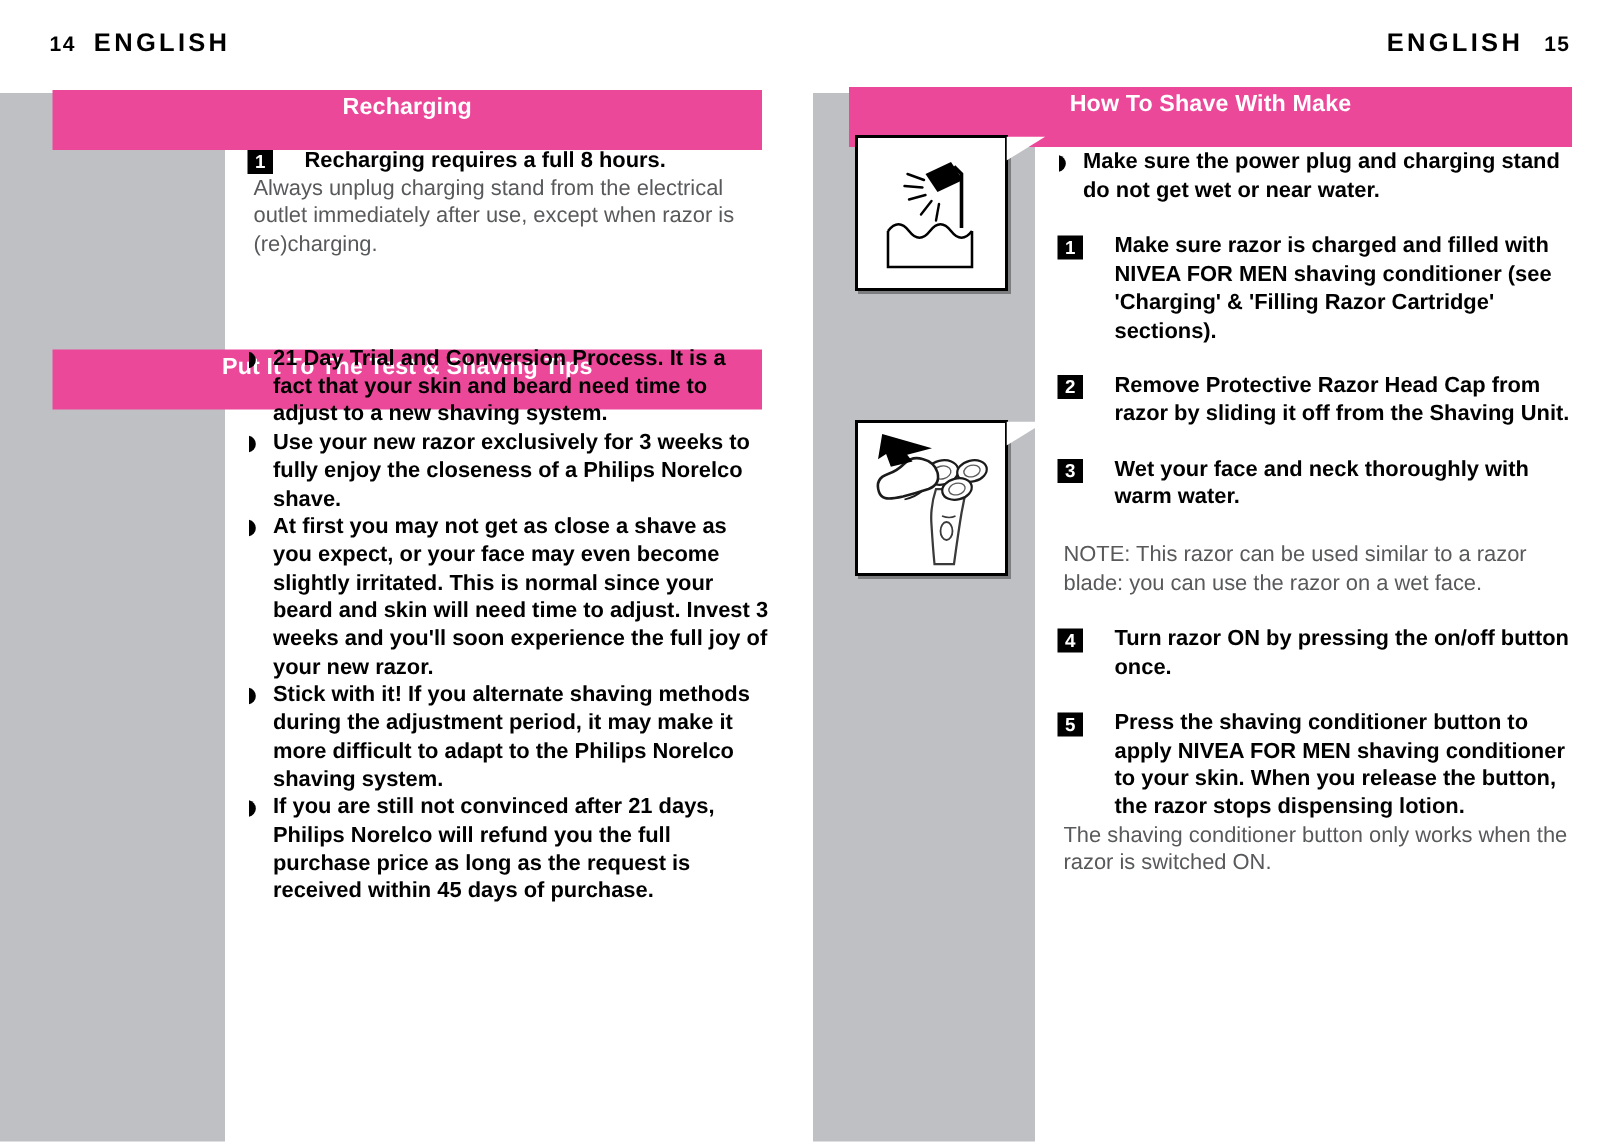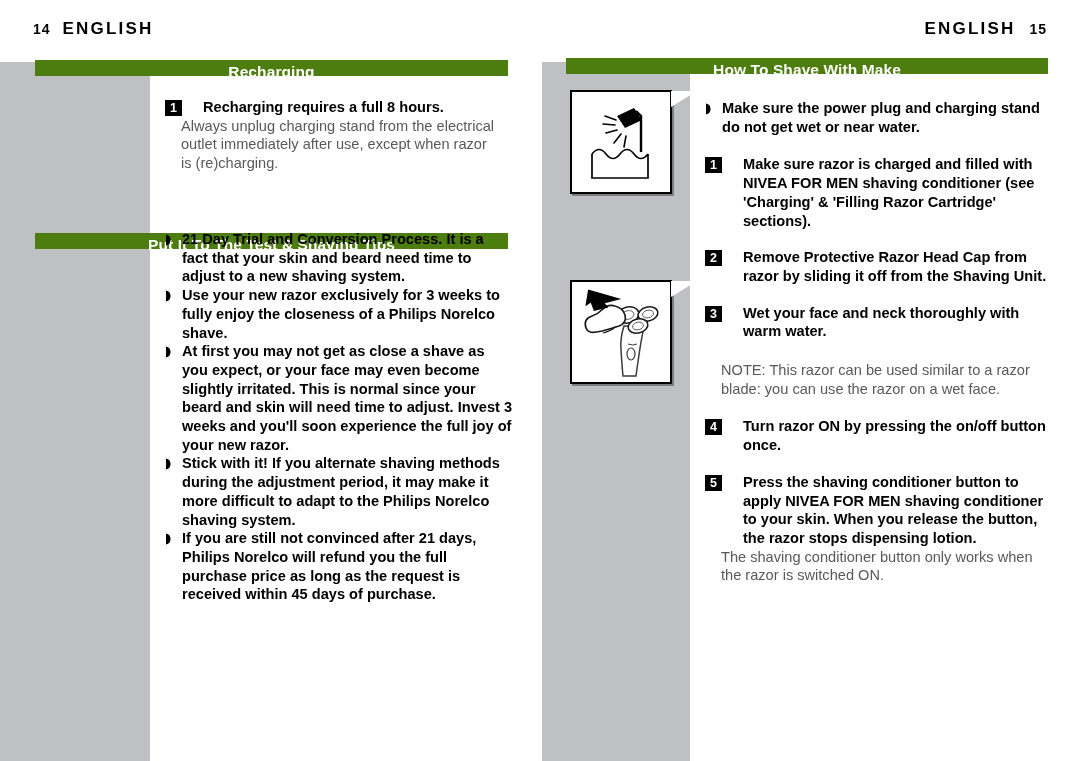--- a/index.html
+++ b/index.html
@@ -59,42 +59,42 @@
     letter-spacing: 1px;
   }
   .runhead-left  { left: 33px; }
   .runhead-right { right: 33px; }
   .runhead-left .folio  { margin-right: 12px; }
   .runhead-right .folio { margin-left: 14px; }
 
   
   .barhead {
     position: absolute;
-    background: #4d7c0f;
+    background: #ec4899;
     color: #ffffff;
     font-weight: bold;
     font-size: 15.5px;
     letter-spacing: .1px;
     text-align: center;
-    height: 16px;
+    height: 40px;
     line-height: 24px;
     box-sizing: border-box;
   }
 
   
   .col {
     position: absolute;
     box-sizing: border-box;
     font-size: 14.6px;
     line-height: 18.7px;
     color: #000;
   }
 
   .para {
-    margin: 16px;
+    margin: 4px;
     color: #58595b;
   }
 
   
   .blist {
     list-style: none;
     margin: 0;
     padding: 0;
   }
   .blist li {

